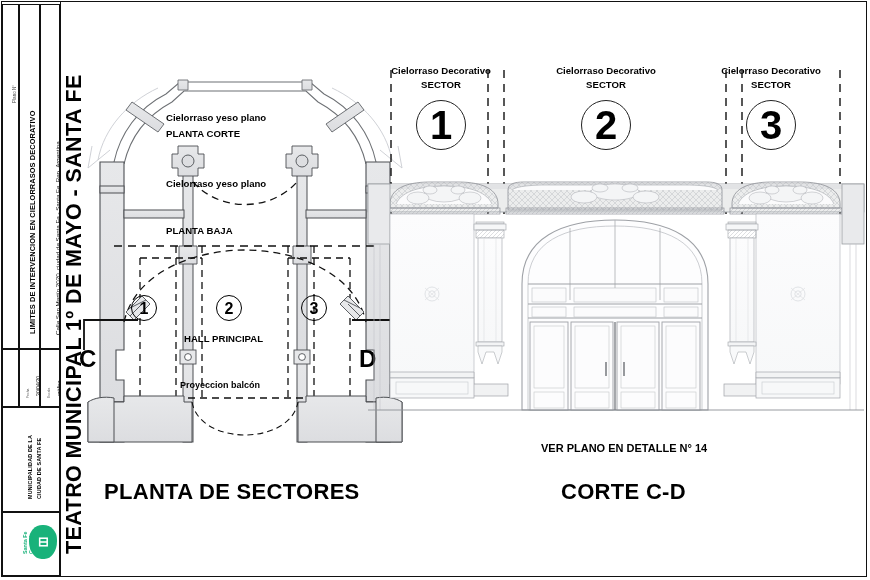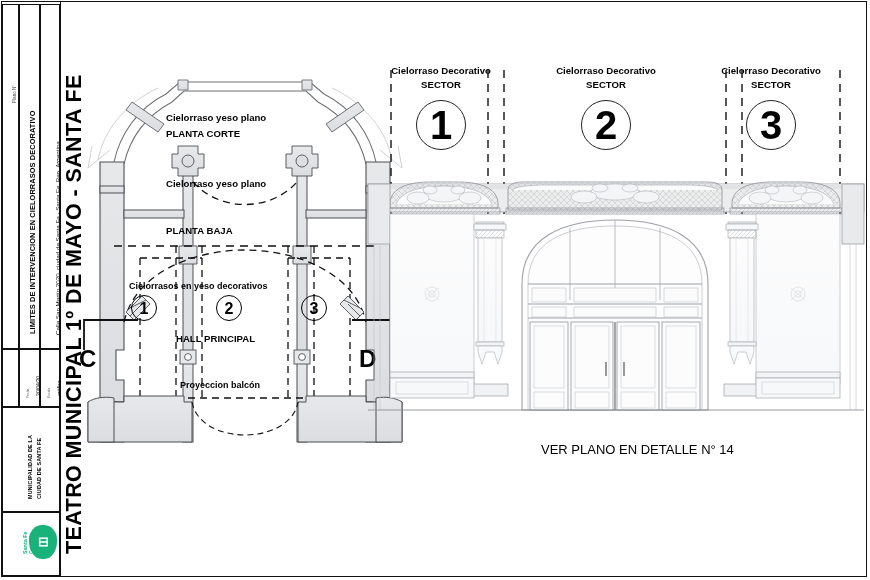--- a/index.html
+++ b/index.html
@@ -257,22 +257,22 @@
     font-weight: bold;
     line-height: 49px;
     color: #000;
     box-sizing: border-box;
     background: #fff;
   }
 
   .note-small {
     position: absolute;
     white-space: nowrap;
-    font-size: 13px;
-    font-weight: normal;
+    font-size: 11px;
+    font-weight: bold;
     color: #000;
   }
 
   svg { display: block; }
   .vsvg { position: absolute; left: 0; top: 0; overflow: visible; }
 </style>
 </head>
 <body>
 
 <div id="sheet">
@@ -445,33 +445,33 @@
         <path d="M326,300 L326,270 L272,270"></path>
       </g>
     </svg>
 
     <div class="plan-lbl" style="left:90px; top:110px; width:150px;">Cielorraso yeso plano</div>
     <div class="plan-lbl" style="left:90px; top:126px; width:150px;">PLANTA CORTE</div>
 
     <div class="plan-lbl" style="left:90px; top:176px; width:150px;">Cielorraso yeso plano</div>
     <div class="plan-lbl" style="left:90px; top:192px; width:150px;margin-top:31px;">PLANTA BAJA</div>
 
-    <div class="plan-lbl small" style="left:53px; top:279px; width:230px;">Cielorrasos en yeso  decorativos</div>
-
-    <div class="plan-lbl" style="left:100px; top:331px; width:124px;">HALL PRINCIPAL</div>
+
+    <div class="plan-lbl" style="left:108px; top:331px; width:124px;">HALL PRINCIPAL</div>
 
     <div class="plan-lbl small" style="left:104px; top:378px; width:124px;">Proyeccion balcón</div>
 
     <div class="circle-num" style="left:55px; top:293px;">1</div>
     <div class="circle-num" style="left:140px; top:293px;">2</div>
     <div class="circle-num" style="left:225px; top:293px;">3</div>
 
     <div class="marker-letter" style="left:3px; top:345px;">C</div>
     <div class="marker-letter" style="left:283px; top:345px;">D</div>
 
+    <div class="caption-big" style="left:28px; top:477px;">PLANTA DE SECTORES</div>
 
     <div class="sector-hdr" style="left:310px; top:62px; width:110px;">
       <span>Cielorraso Decorativo</span><br>
       <span>SECTOR</span>
     </div>
     <div class="sector-hdr" style="left:475px; top:62px; width:110px;">
       <span>Cielorraso Decorativo</span><br>
       <span>SECTOR</span>
     </div>
     <div class="sector-hdr" style="left:640px; top:62px; width:110px;">
@@ -662,14 +662,15 @@
         <line x1="14" y1="212" x2="14" y2="378"></line>
         <line x1="484" y1="212" x2="484" y2="378"></line>
         <line x1="490" y1="212" x2="490" y2="378"></line>
       </g>
 
       <line x1="2" y1="378" x2="498" y2="378" stroke="#8d9095" stroke-width="0.9"></line>
     </svg>
 
     <div class="note-small" style="left:465px; top:440px;">VER PLANO EN DETALLE N° 14</div>
 
+    <div class="caption-big" style="left:485px; top:477px;">CORTE C-D</div>
   </div>
 </div>
 
 </body></html>

